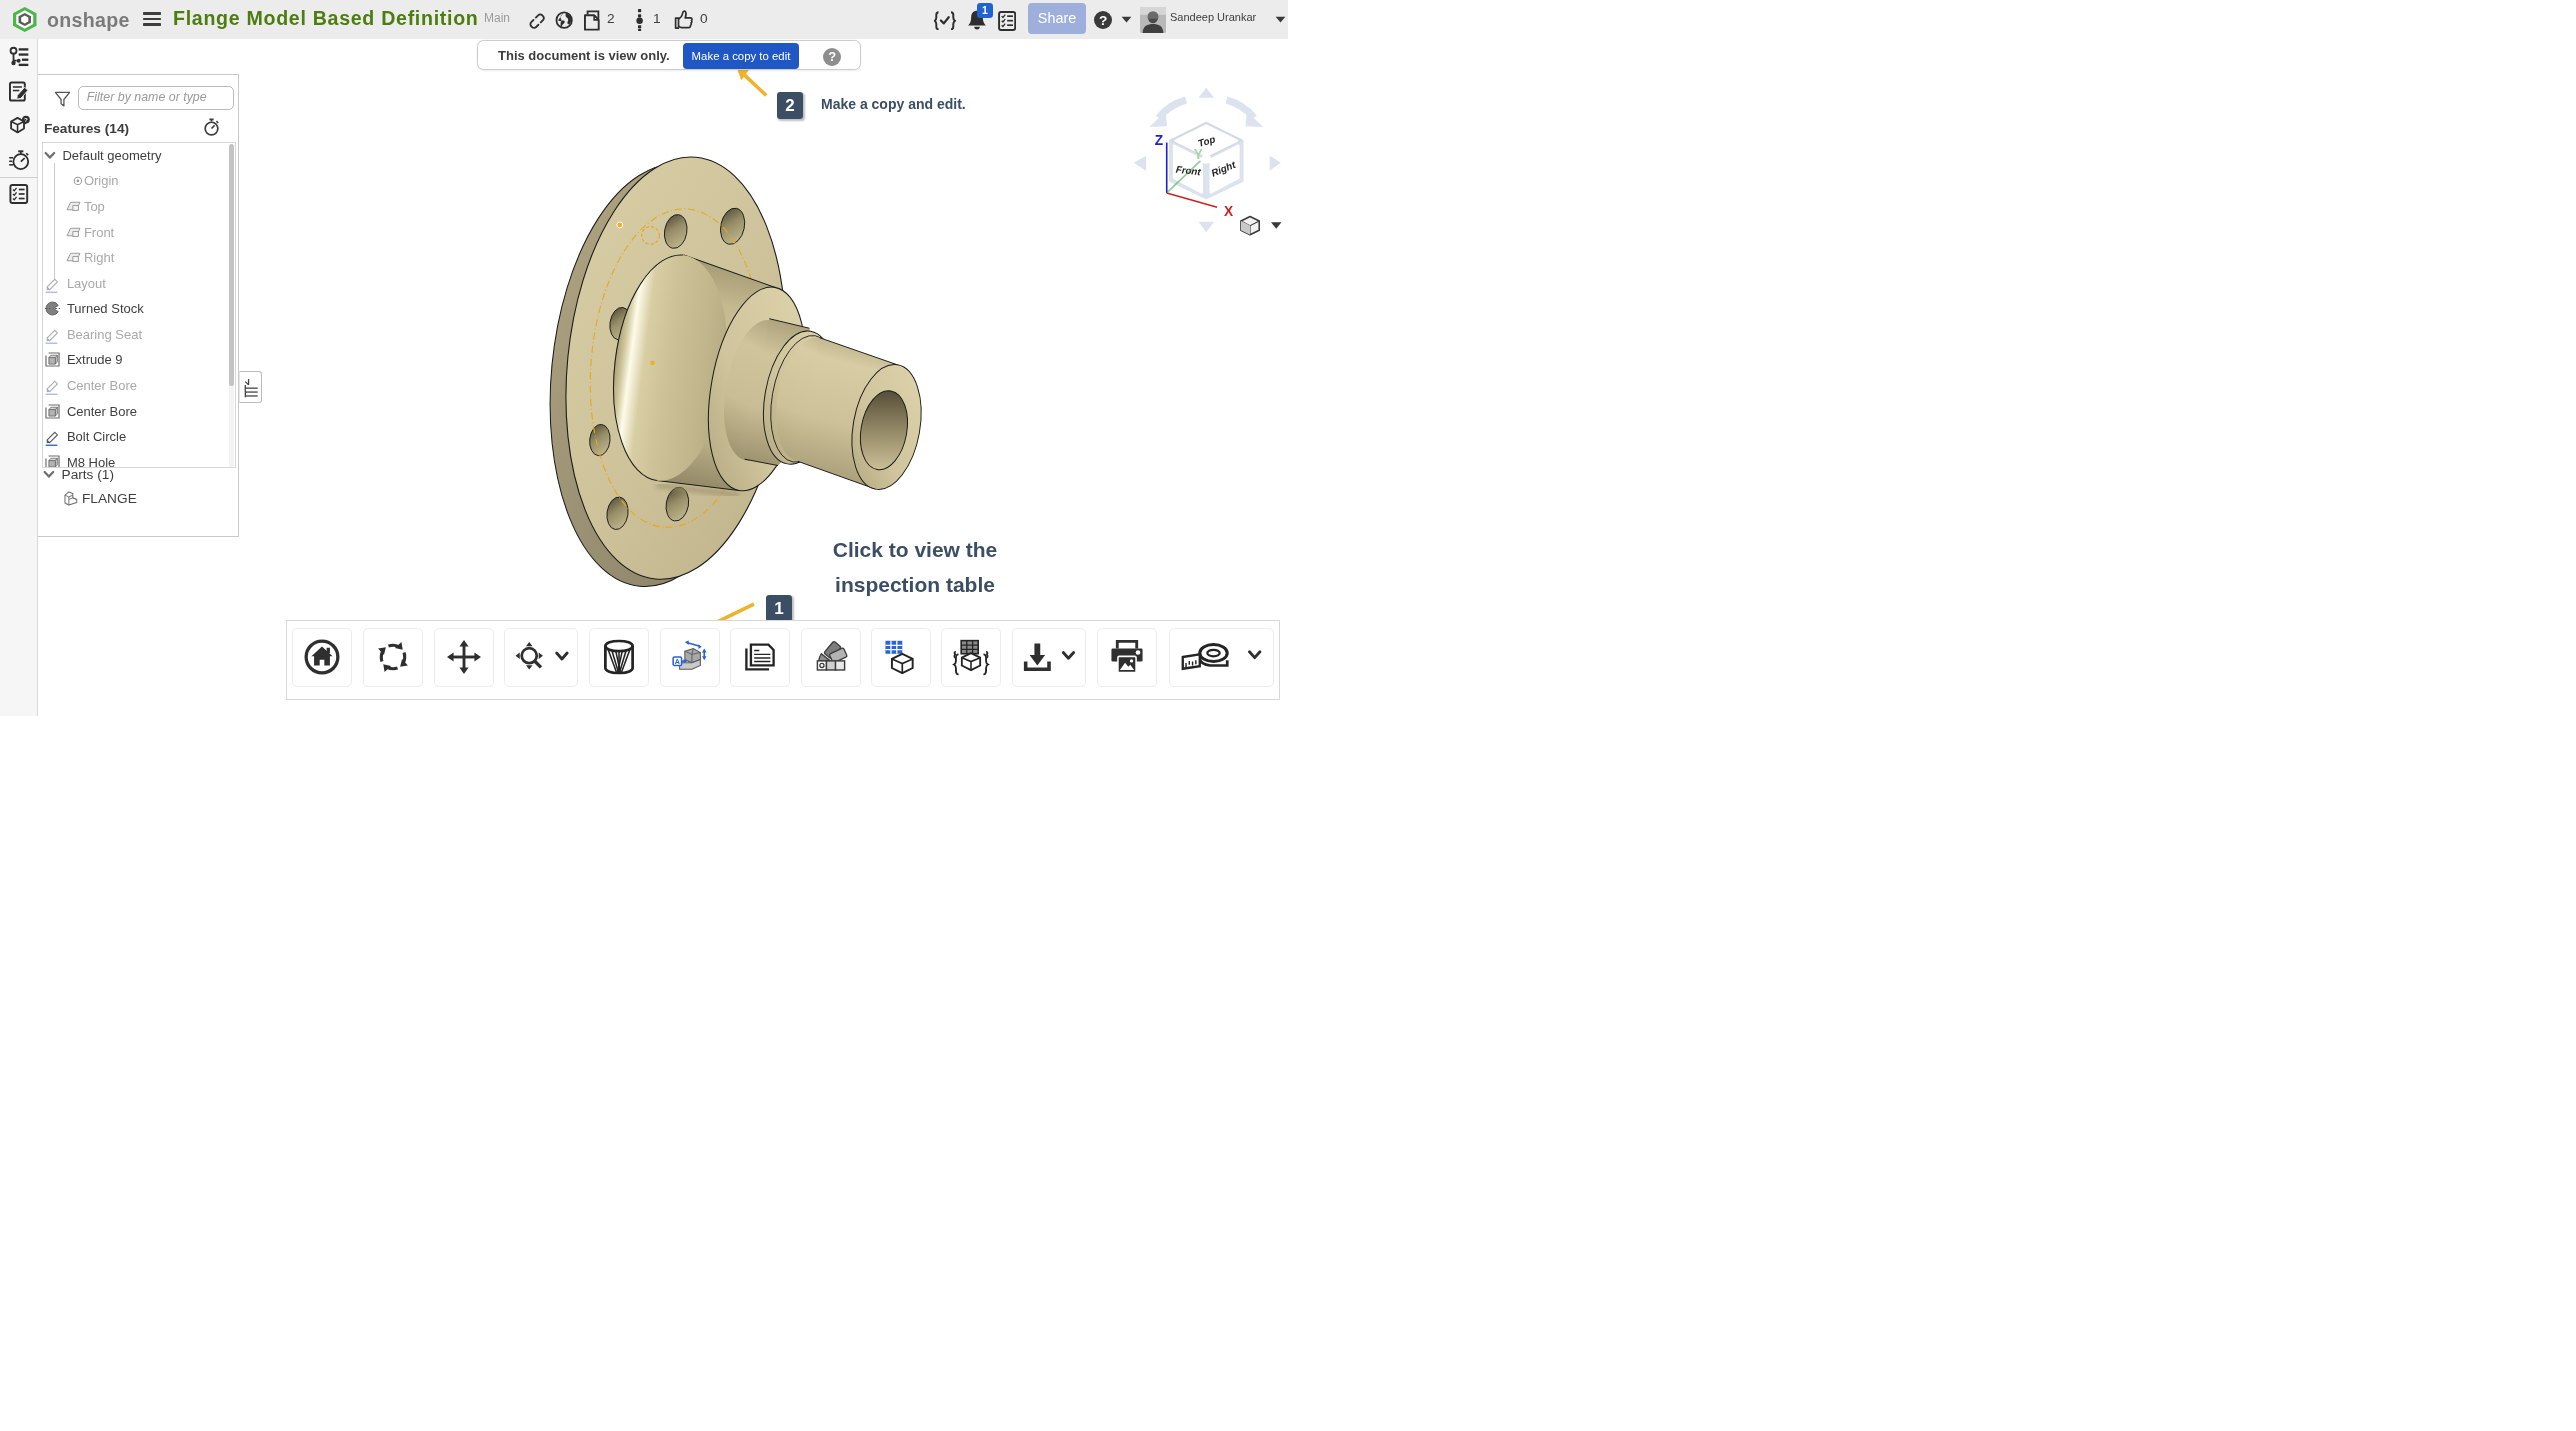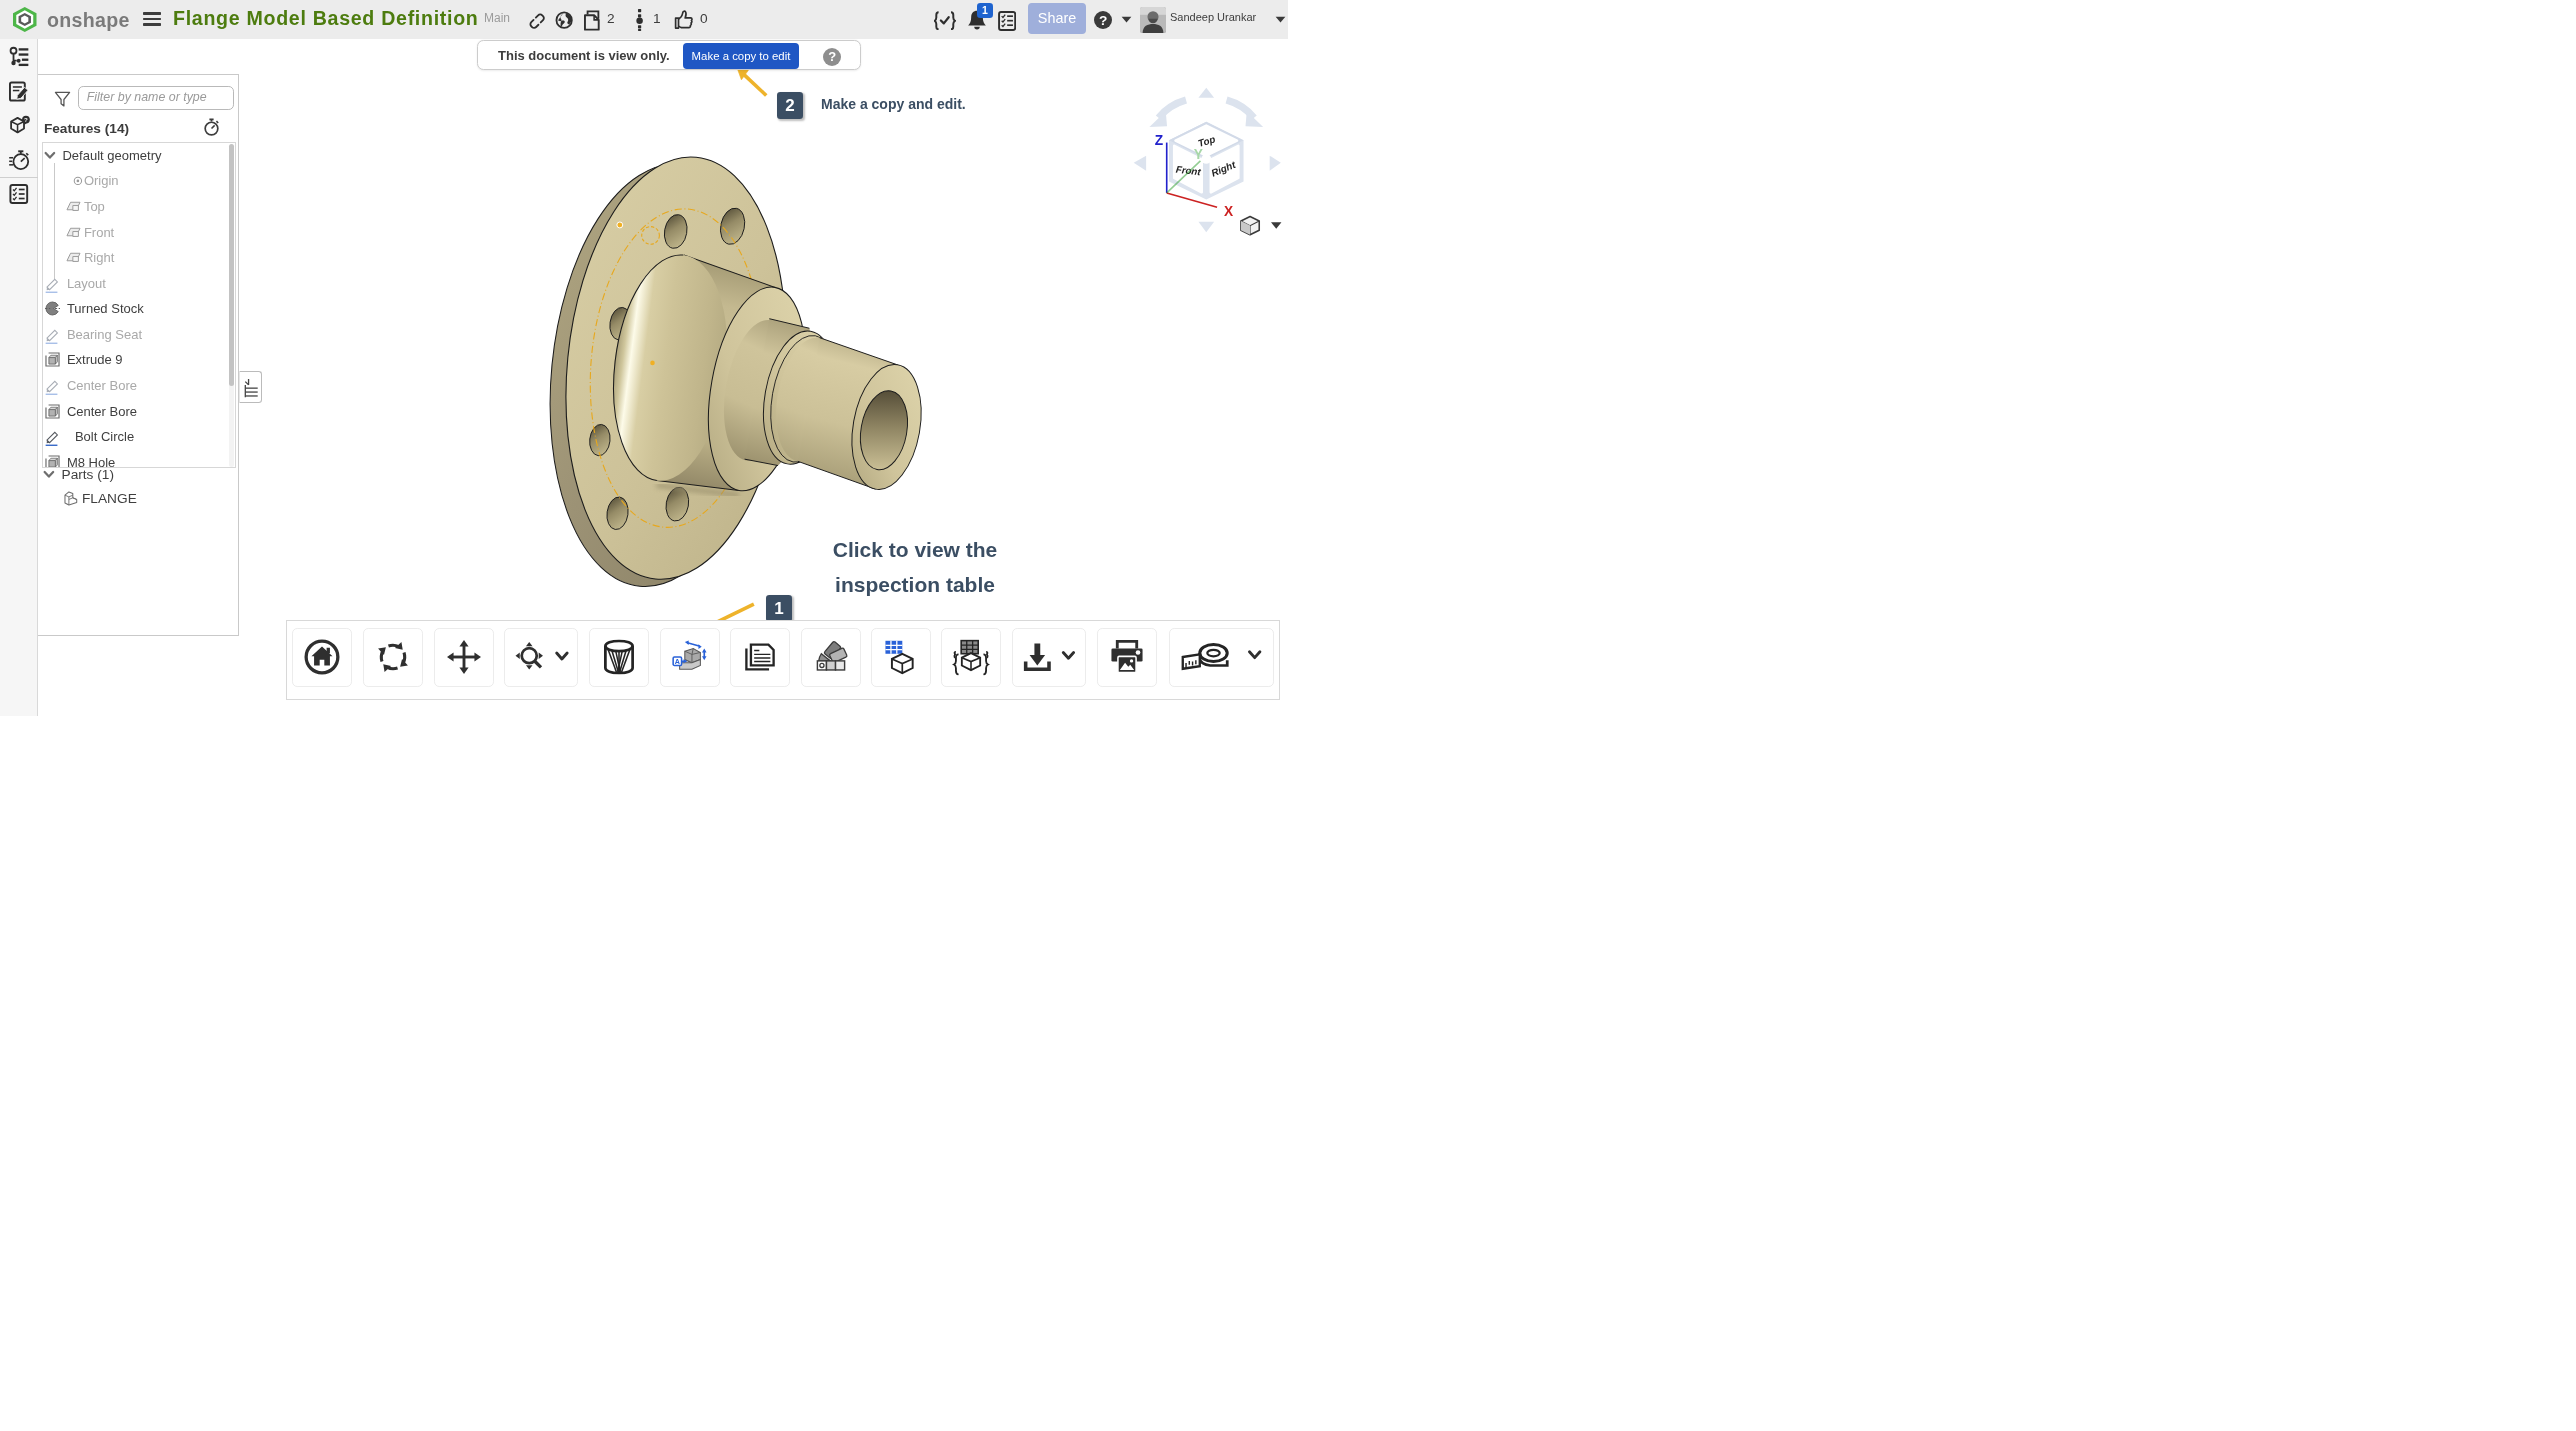--- a/index.html
+++ b/index.html
@@ -25,21 +25,21 @@
 #avatar { position:absolute; left:1140px; top:6.5px; width:26px; height:26px; border-radius:2.6px;
   background:linear-gradient(135deg,#c8c8c8,#8d8d8d); overflow:hidden;}
 
 
 #strip { position:absolute; left:0; top:39px; width:38px; height:677px; background:#f6f6f6;
   border-right:0.7px solid #d9d9d9; }
 .stripico { position:absolute; left:9.2px; }
 #stripsep { position:absolute; left:0; top:138px; width:38px; border-top:0.7px solid #cfcfcf; }
 
 
-#panel { position:absolute; left:38px; top:74px; width:201px; height:562px; background:#fff;
+#panel { position:absolute; left:38px; top:74px; width:201px; height:463px; background:#fff;
   border:0.7px solid #c9c9c9; border-left:none; }
 #filterbox { position:absolute; left:40px; top:11px; width:156px; height:24px;
   border:1.3px solid #b9b9b9; border-radius:5.2px; color:#9a9a9a; font-size:12.4px; font-style:italic;
   line-height:21.6px; padding-left:7.8px; background:#fff;}
 #feathdr { position:absolute; left:5.9px; top:46px; font-size:13.7px; font-weight:bold; color:#3c3c3c;}
 #treebox { position:absolute; left:3.9px; top:67px; width:194px; height:326px; border:0.7px solid #d7d7d7; background:#fff; overflow:hidden;}
 #sbtrack { position:absolute; right:1.3px; top:0.7px; width:4.6px; height:323px; background:#f3f3f3; border-radius:2.6px;}
 #sbthumb { position:absolute; right:1.3px; top:0.7px; width:4.6px; height:242px; background:#c3c3c3; border-radius:2.6px;}
 .trow { position:absolute; left:0; width:183px; height:25.5px; }
 .trow .txt { position:absolute; left:54px; top:4.6px; font-size:13px; color:#3f3f3f; white-space:nowrap;}
@@ -312,21 +312,21 @@
             <path d="M16 8.5 L19 5 L19 15 L16 18.5 Z" fill="#c5c5c5" stroke="#6a6a6a" stroke-width="1.2"></path>
           </svg>
       <div class="txt" style="left:24px">Center Bore</div>
     </div>
     <div class="trow" style="top:281px">
       <svg class="hchev" style="left:2px;top:4.6px" width="15.7" height="17" viewBox="0 0 24 26">
             <path d="M3 17 L15 5 L19 9 L7 21 Z" fill="none" stroke="#55595f" stroke-width="1.6"></path>
             <path d="M3 17 L7 21 L2.5 21.8 Z" fill="#55595f"></path>
             <line x1="1" y1="25" x2="19" y2="25" stroke="#3b6cc9" stroke-width="2.4"></line>
           </svg>
-      <div class="txt" style="left:32px">Bolt Circle</div>
+      <div class="txt" style="left:24px">Bolt Circle</div>
     </div>
     <div class="trow" style="top:307px">
       <svg class="hchev" style="left:2px;top:5.2px" width="15" height="15" viewBox="0 0 23 23">
             <path d="M5.5 1.5 L21.5 1.5 L21.5 21.5 L1.5 21.5 L1.5 5.5" fill="#fff" stroke="#6a6a6a" stroke-width="1.8"></path>
             <path d="M6 8.5 L16 8.5 L16 18.5 L6 18.5 Z" fill="#b2b2b2" stroke="#6a6a6a" stroke-width="1.4"></path>
             <path d="M6 8.5 L9 5 L19 5 L16 8.5 Z" fill="#d7d7d7" stroke="#6a6a6a" stroke-width="1.2"></path>
             <path d="M16 8.5 L19 5 L19 15 L16 18.5 Z" fill="#c5c5c5" stroke="#6a6a6a" stroke-width="1.2"></path>
           </svg>
       <div class="txt" style="left:24px">M8 Hole</div>
     </div>

